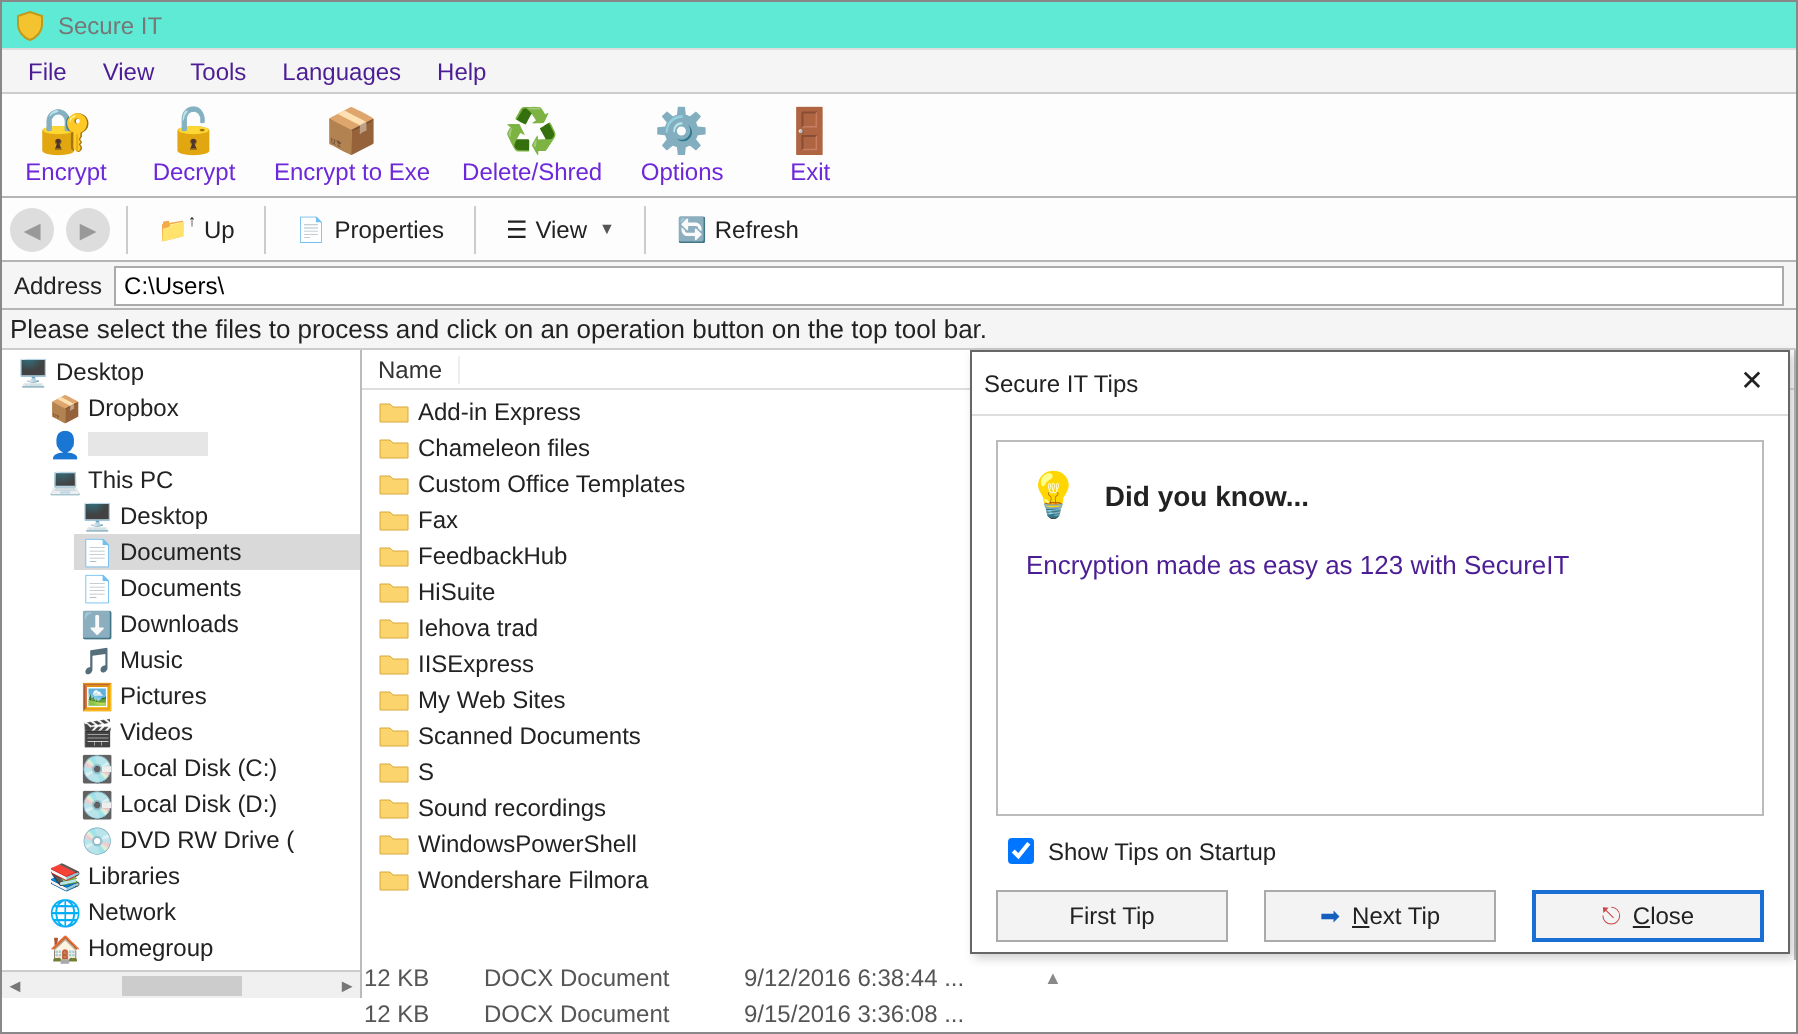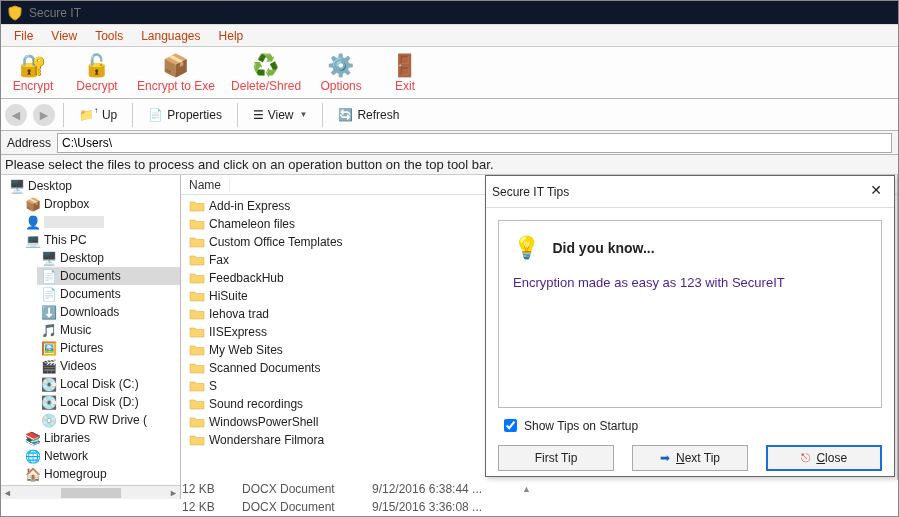--- a/index.html
+++ b/index.html
@@ -1,31 +1,31 @@
 <!DOCTYPE html>
 <html><head>
 <meta charset="utf-8">
 <style>
   * { box-sizing: border-box; }
   html, body { margin: 0; padding: 0; font-family: "Segoe UI", Tahoma, sans-serif; font-size: 12px; color: #222; }
   body { width: 899px; height: 517px; background: #fff; position: relative; overflow: hidden; border: 1px solid #888; }
 
   
-  .title-bar { height: 24px; background: #0f172a; display: flex; align-items: center; padding: 0 6px; color: #777; border-bottom: 1px solid #ddd; }
+  .title-bar { height: 24px; background: #5eead4; display: flex; align-items: center; padding: 0 6px; color: #777; border-bottom: 1px solid #ddd; }
   .title-bar .shield { width: 16px; height: 16px; margin-right: 6px; }
 
   
   .menu-bar { height: 22px; display: flex; align-items: center; padding: 0 4px; background: #f5f5f5; border-bottom: 1px solid #ccc; }
-  .menu-bar span { padding: 2px 9px; color: #c2410c; cursor: default; }
+  .menu-bar span { padding: 2px 9px; color: #4c1d95; cursor: default; }
 
   
   .toolbar1 { height: 52px; background: #fdfdfd; border-bottom: 1px solid #b5b5b5; display: flex; padding: 2px 8px; gap: 16px; }
   .tb1-btn { display: flex; flex-direction: column; align-items: center; justify-content: center; cursor: default; min-width: 48px; }
   .tb1-btn .ico { width: 28px; height: 26px; display: flex; align-items: center; justify-content: center; font-size: 22px; }
-  .tb1-btn .lbl { color: #ef4444; font-size: 12px; }
+  .tb1-btn .lbl { color: #6d28d9; font-size: 12px; }
 
   
   .toolbar2 { height: 32px; background: #fdfdfd; border-bottom: 1px solid #b5b5b5; display: flex; align-items: center; padding: 0 4px; gap: 6px; }
   .nav-circle { width: 22px; height: 22px; border-radius: 50%; background: #ddd; display: flex; align-items: center; justify-content: center; color: #999; font-size: 14px; }
   .tb2-btn { display: flex; align-items: center; gap: 4px; padding: 2px 6px; border: 1px solid transparent; cursor: default; }
   .divider { width: 1px; height: 24px; background: #ccc; margin: 0 2px; }
   .dd-arrow { font-size: 8px; color: #555; margin-left: 2px; }
 
   
   .addr-row { height: 24px; display: flex; align-items: center; border-bottom: 1px solid #b5b5b5; background: #f5f5f5; }

